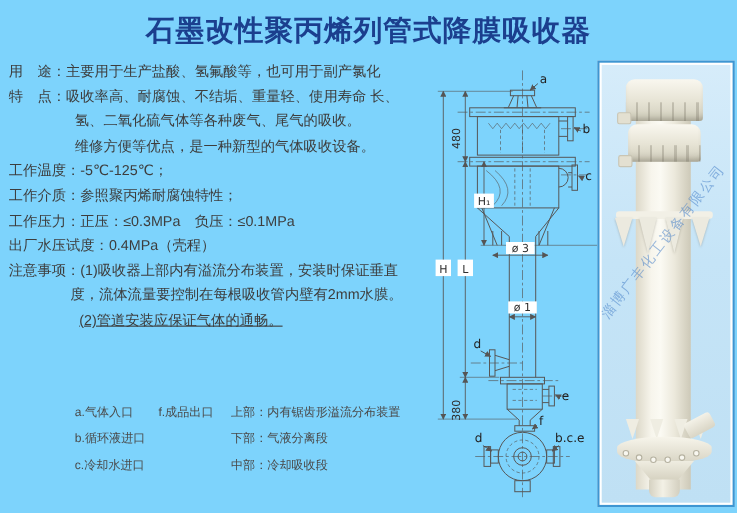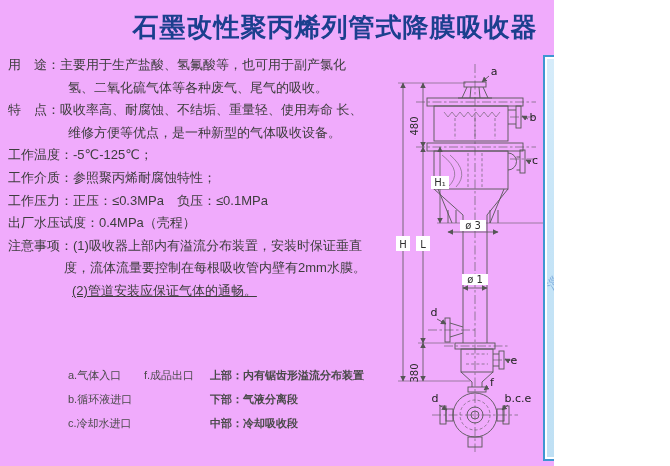--- a/index.html
+++ b/index.html
@@ -1,30 +1,30 @@
 <!DOCTYPE html>
 <html><head>
 <meta charset="utf-8">
 <style>
   html,body{margin:0;padding:0;background:#fff;}
-  .page{position:relative;width:554px;height:466px;background:#f0abfc;overflow:hidden;
+  .page{position:relative;width:670px;height:466px;background:#7dd3fc;overflow:hidden;
         font-family:"Liberation Sans","DejaVu Sans",sans-serif;}
   
   .title{position:absolute;left:0;top:10px;width:670px;text-align:center;
          font-size:26px;font-weight:bold;color:#1b3f8e;letter-spacing:1px;}
   
   .specs{position:absolute;left:8px;top:54px;width:388px;font-size:13px;
          line-height:22.6px;color:#3d3d3d;}
   .spec{white-space:nowrap;}
   .cont60{padding-left:60px;}
   .cont56{padding-left:56px;}
   .cont64{padding-left:64px;text-decoration:underline;}
   
   .lgcol{position:absolute;top:363px;font-size:11px;line-height:24px;color:#4a4a4a;white-space:nowrap;}
-  .lg1{left:68px;} .lg2{left:144px;} .lg3{left:210px;font-weight:bold;}
+  .lg1{left:68px;} .lg2{left:144px;} .lg3{left:210px;}
   
   .drawing{position:absolute;left:390px;top:60px;width:156px;height:402px;}
   .ln{stroke:#565656;stroke-width:.9;fill:none;}
   .thin{stroke-width:.55;}
   .cl{stroke-dasharray:9 2.5 2.5 2.5;stroke-width:.6;}
   .dsh{stroke-dasharray:3 2.2;stroke-width:.6;}
   .dim{stroke:#555;stroke-width:.8;fill:none;marker-start:url(#arr);marker-end:url(#arr);}
   .ldr{stroke:#444;stroke-width:.8;fill:none;marker-end:url(#arr);}
   .wbox{fill:#fff;stroke:none;}
   .dtx{font-size:10px;fill:#2e2e2e;text-anchor:middle;font-family:"DejaVu Sans",sans-serif;}
@@ -70,22 +70,22 @@
 </style>
 </head>
 <body>
 
 <div class="page">
 
   <div class="title">石墨改性聚丙烯列管式降膜吸收器</div>
 
   <div class="specs">
     <div class="spec"><span>用　途：</span><span>主要用于生产盐酸、氢氟酸等，也可用于副产氯化</span></div>
+    <div class="spec"><span>特　点：</span><span>吸收率高、耐腐蚀、不结垢、重量轻、使用寿命 长、</span></div>
     <div class="spec cont60">氢、二氧化硫气体等各种废气、尾气的吸收。</div>
-    <div class="spec"><span>特　点：</span><span>吸收率高、耐腐蚀、不结垢、重量轻、使用寿命 长、</span></div>
     <div class="spec cont60">维修方便等优点，是一种新型的气体吸收设备。</div>
     <div class="spec"><span>工作温度：</span><span>-5℃-125℃；</span></div>
     <div class="spec"><span>工作介质：</span><span>参照聚丙烯耐腐蚀特性；</span></div>
     <div class="spec"><span>工作压力：</span><span>正压：≤0.3MPa　负压：≤0.1MPa</span></div>
     <div class="spec"><span>出厂水压试度：</span><span>0.4MPa（壳程）</span></div>
     <div class="spec"><span>注意事项：</span><span>(1)吸收器上部内有溢流分布装置，安装时保证垂直</span></div>
     <div class="spec cont56">度，流体流量要控制在每根吸收管内壁有2mm水膜。</div>
     <div class="spec cont64">(2)管道安装应保证气体的通畅。</div>
   </div>
 

